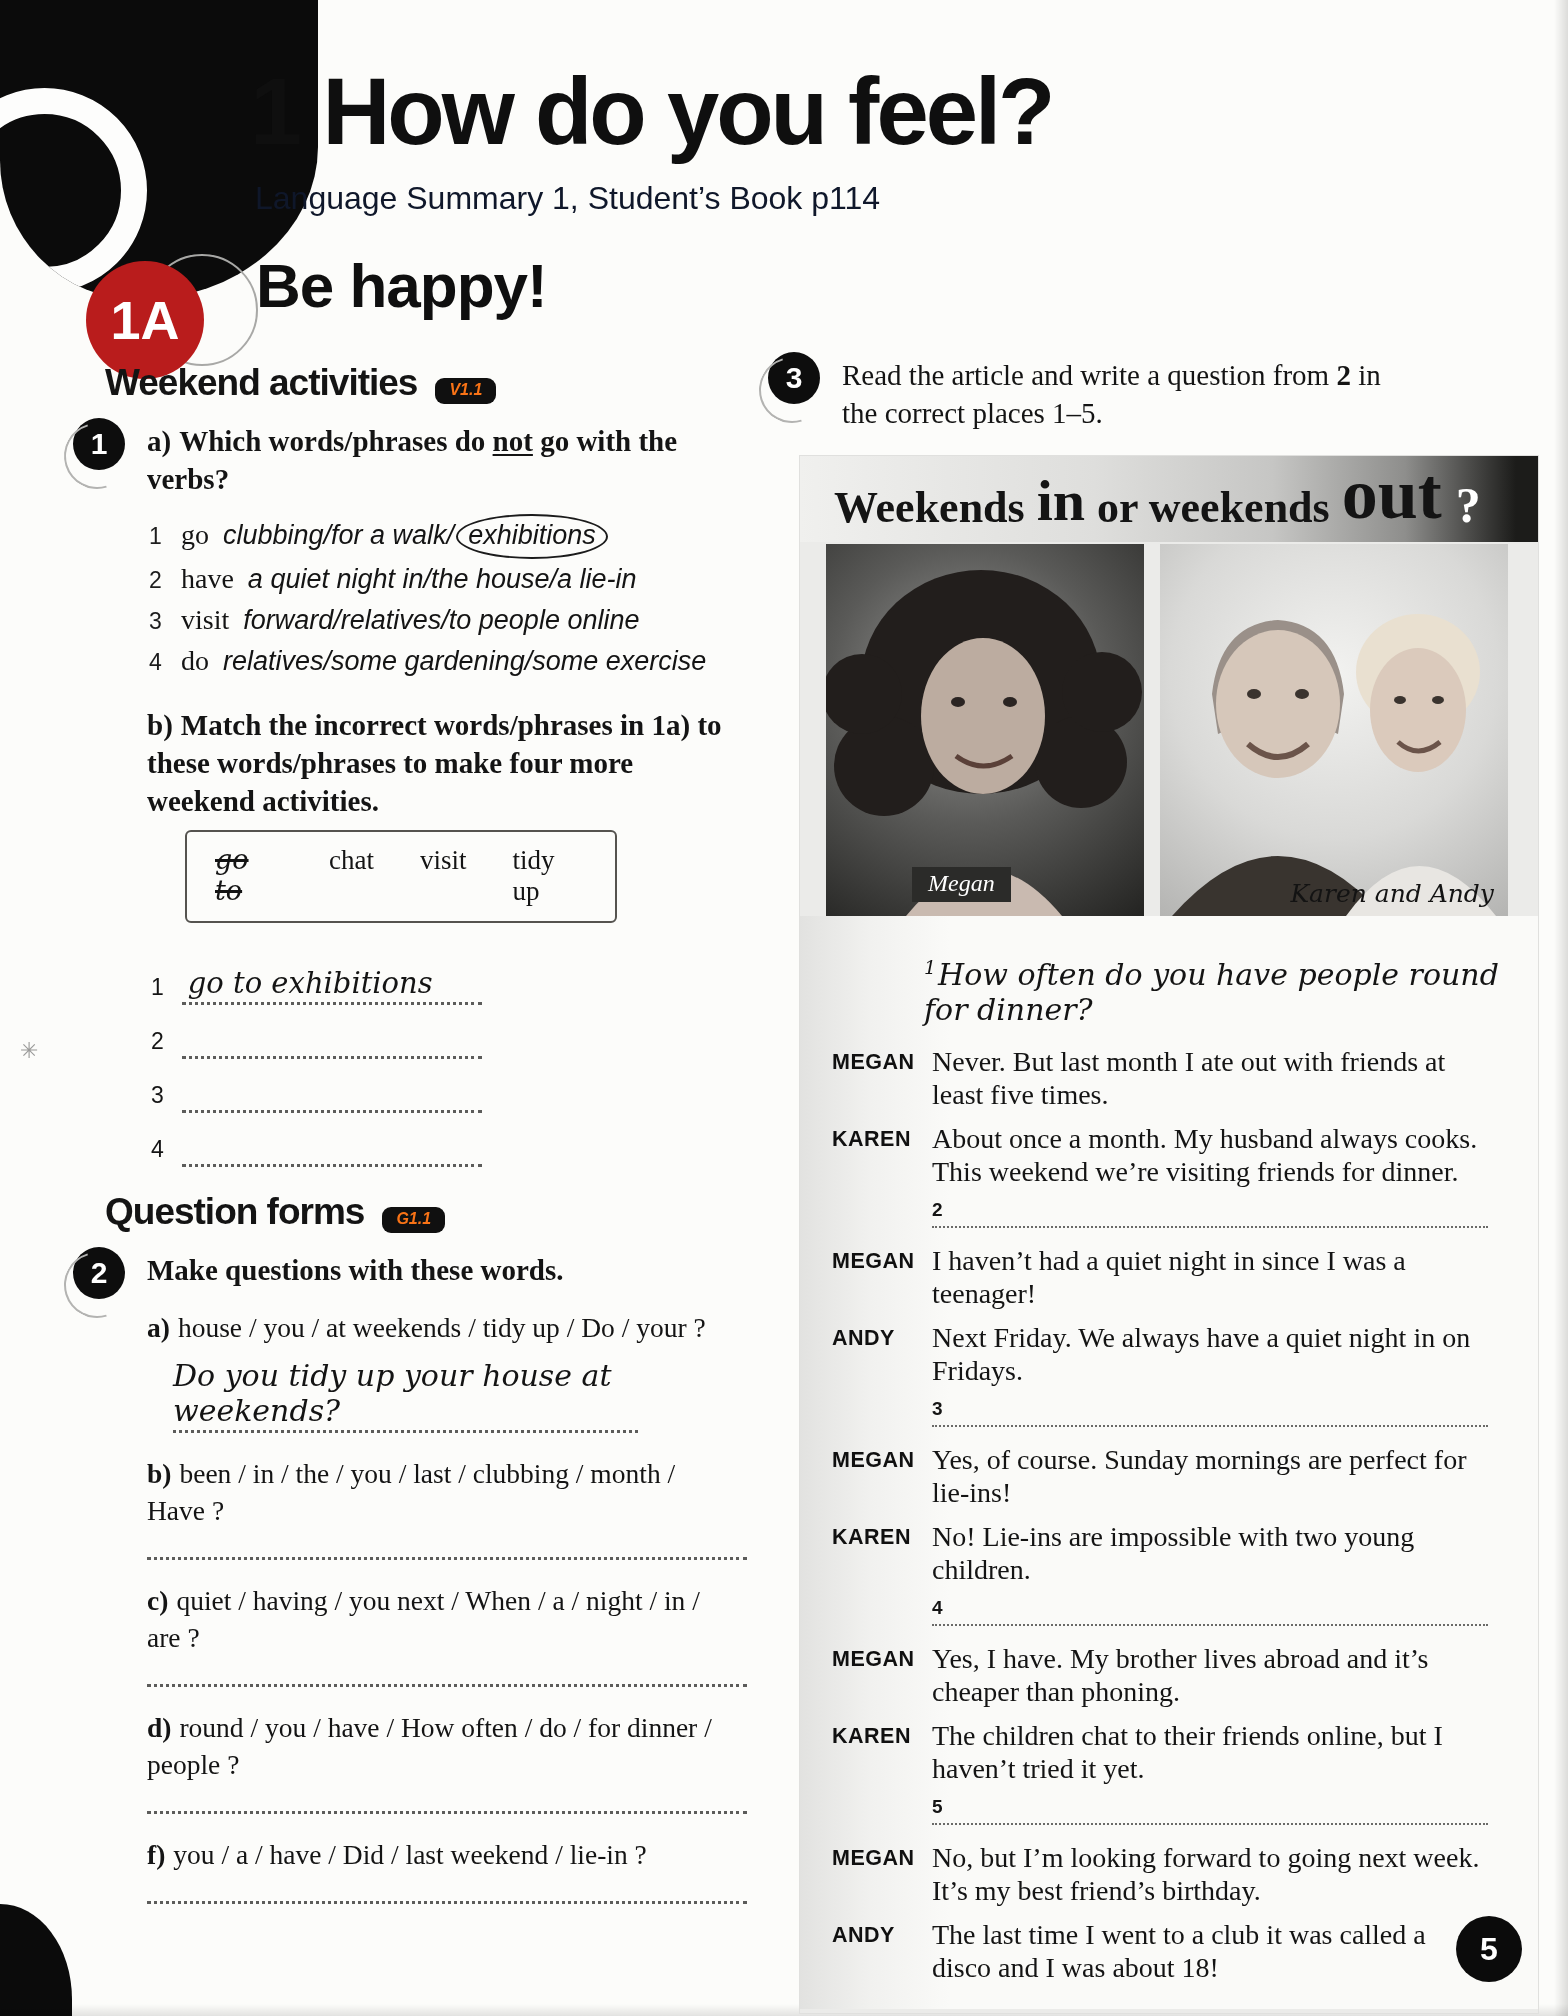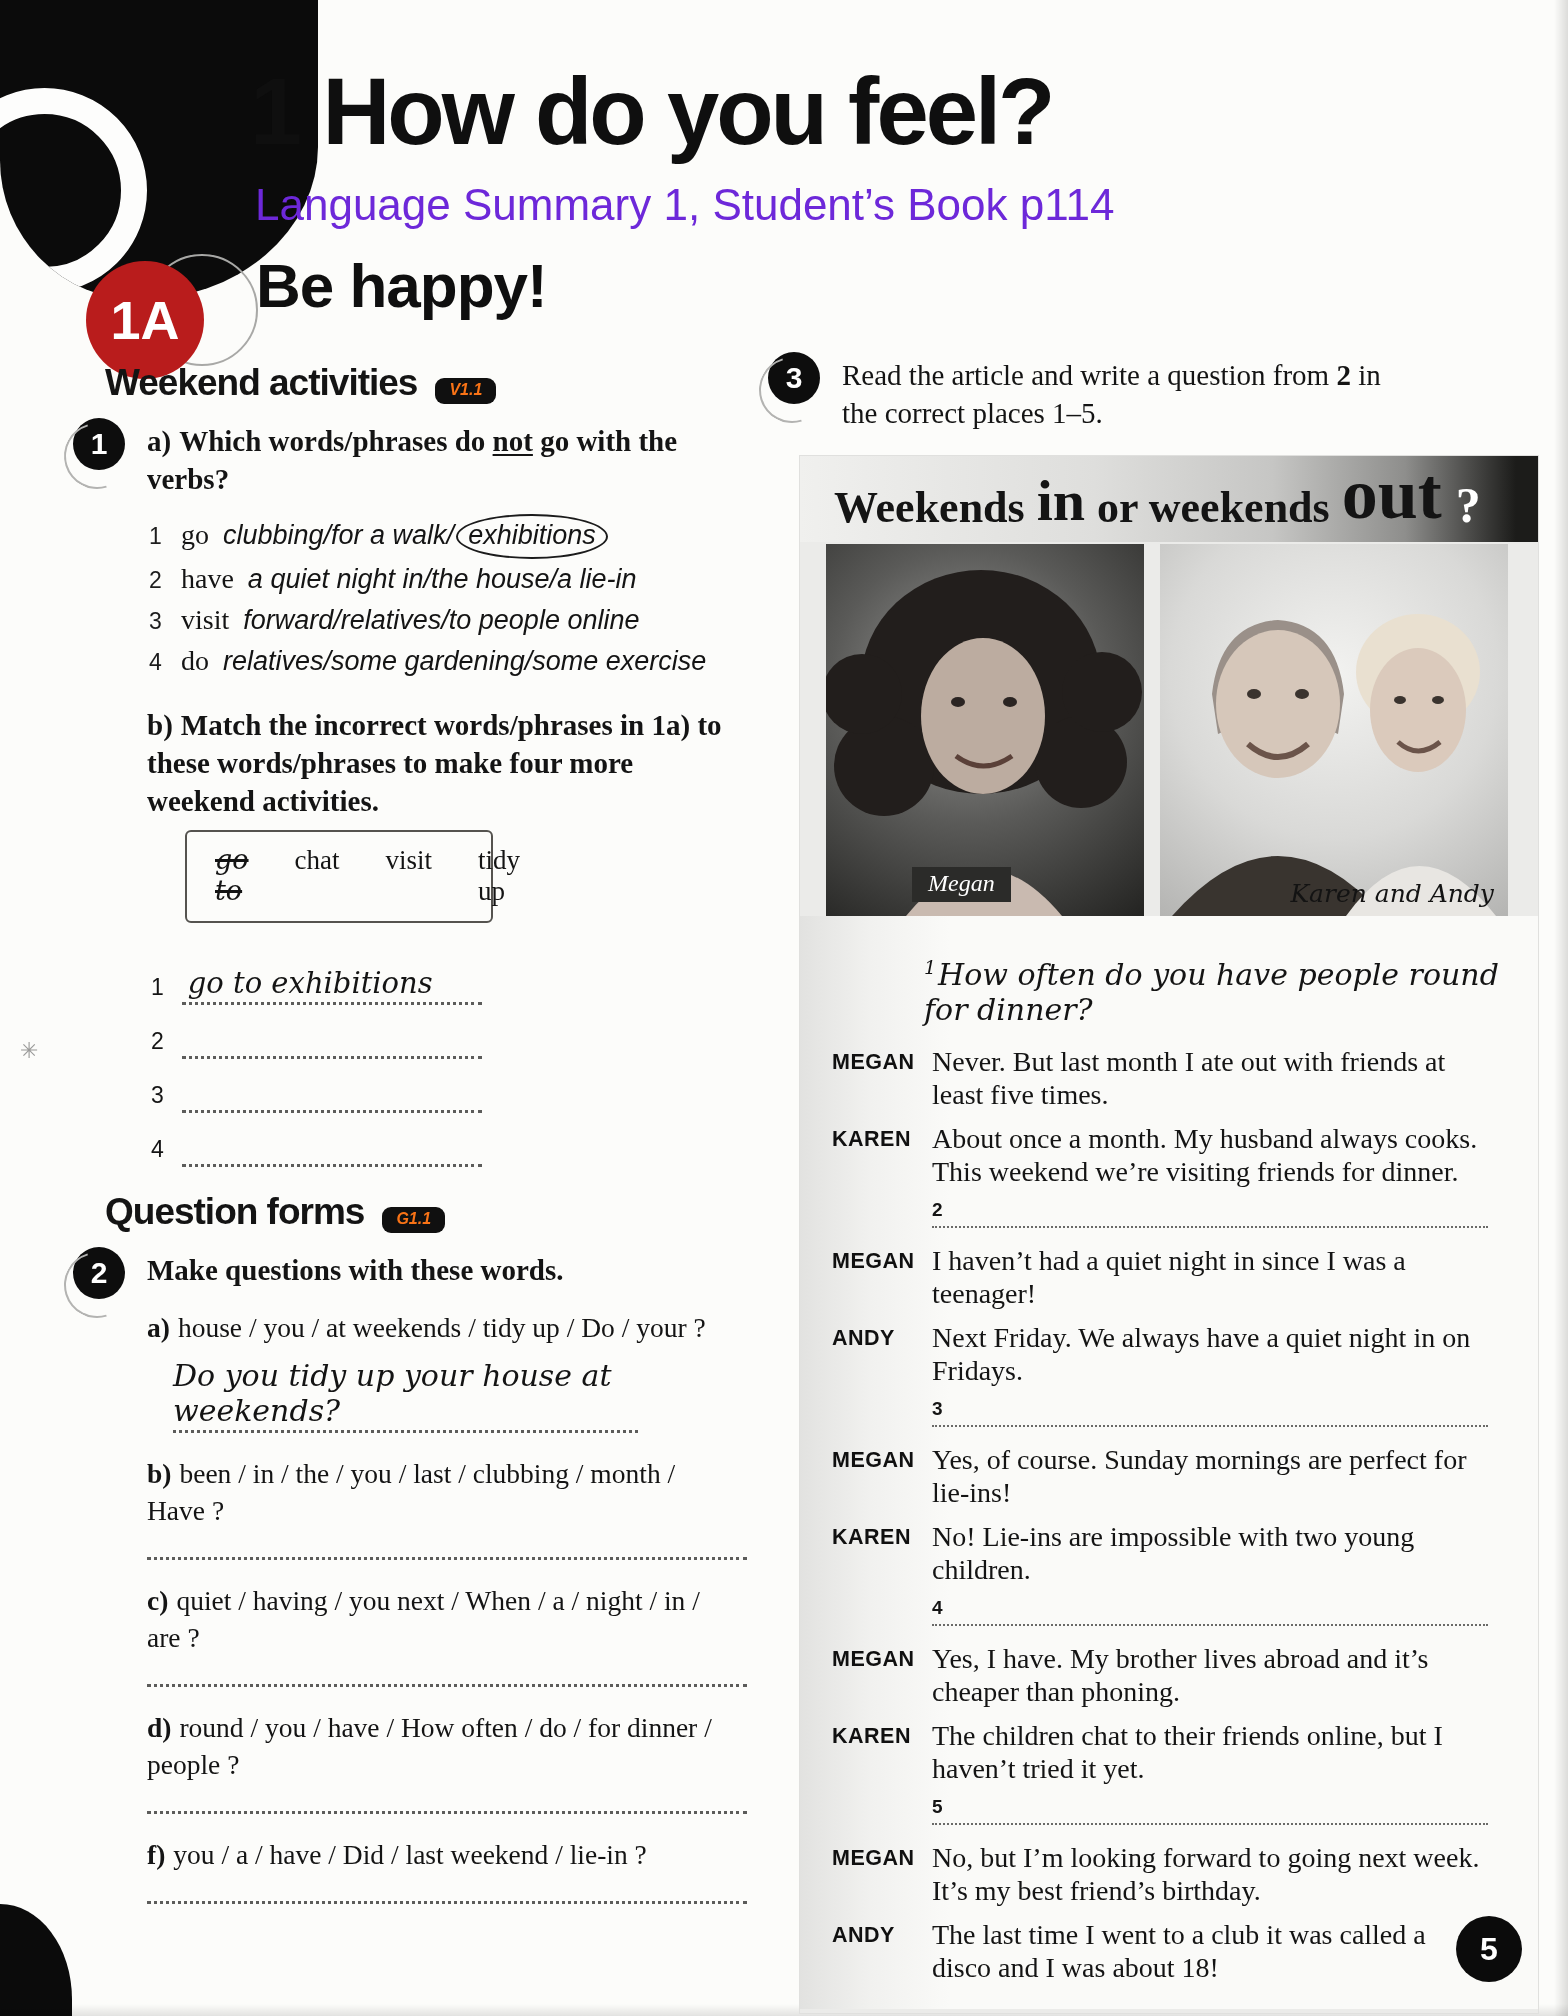--- a/index.html
+++ b/index.html
@@ -17,21 +17,21 @@
           background:linear-gradient(90deg,rgba(0,0,0,0),rgba(0,0,0,.13))}
   .edge-bottom{position:absolute;left:0;bottom:0;width:100%;height:12px;
           background:linear-gradient(180deg,rgba(0,0,0,0),rgba(0,0,0,.10))}
   .stray-mark{position:absolute;left:20px;top:1038px;color:#9a9a98;font-size:22px;
           font-family:"DejaVu Sans",sans-serif}
 
   
   .chapter-title{position:absolute;left:250px;top:58px;font-family:"Liberation Sans",sans-serif;
           font-weight:700;font-size:94px;letter-spacing:-3px;color:#0f0f0f}
   .subtitle{position:absolute;left:255px;top:180px;font-family:"Liberation Sans",sans-serif;
-          font-size:44px;color:#6d28d9}
+          font-size:32px;color:#0f172a}
   .unit-badge{position:absolute;left:86px;top:246px;width:180px;height:128px}
   .unit-badge .ring2{position:absolute;left:60px;top:8px;width:112px;height:112px;border-radius:50%;
           border:2px solid #a8a8a6}
   .unit-badge .disc{position:absolute;left:0;top:15px;width:118px;height:118px;border-radius:50%;
           background:#b91c1c;color:#fff;display:flex;align-items:center;justify-content:center;
           font-family:"Liberation Sans",sans-serif;font-weight:700;font-size:54px}
   .unit-title{position:absolute;left:256px;top:250px;font-family:"Liberation Sans",sans-serif;
           font-weight:700;font-size:62px;letter-spacing:-1px;color:#0f0f0f}
 
   
@@ -55,21 +55,21 @@
   .lbl{font-weight:700;margin-right:8px}
   .u{text-decoration:underline;text-underline-offset:3px}
 
   
   .v-items{margin:16px 0 24px 2px}
   .v-item{display:flex;align-items:baseline;gap:14px;line-height:39px;font-size:28px}
   .v-num{font-family:"Liberation Sans",sans-serif;font-size:23px;width:18px;color:#1d1d1d}
   .v-phrases{font-family:"Liberation Sans",sans-serif;font-style:italic;font-size:27px}
   .circled{display:inline-block;border:2px solid #1b1b1b;border-radius:50%;padding:0 10px 2px;margin-left:2px}
 
-  .word-box{width:308px;margin:10px 0 28px 38px;border:2px solid #55534f;border-radius:6px;
+  .word-box{width:432px;margin:10px 0 28px 38px;border:2px solid #55534f;border-radius:6px;
           padding:12px 28px 14px;display:flex;gap:46px;font-size:27px;align-items:baseline}
   .struck{text-decoration:line-through;text-decoration-thickness:2.5px;font-family:"DejaVu Serif",serif;font-style:italic}
 
   .answers{margin:0 0 8px 4px}
   .ans-row{display:flex;align-items:flex-end;gap:18px;height:54px}
   .ans-num{font-family:"Liberation Sans",sans-serif;font-size:23px;padding-bottom:4px}
   .ans-field{width:300px;border-bottom:3px dotted #5c5c5a;padding:0 6px 2px;min-height:10px}
   .hand{font-family:"DejaVu Serif",serif;font-style:italic}
   .ans-field .hand{font-size:29px}
 

